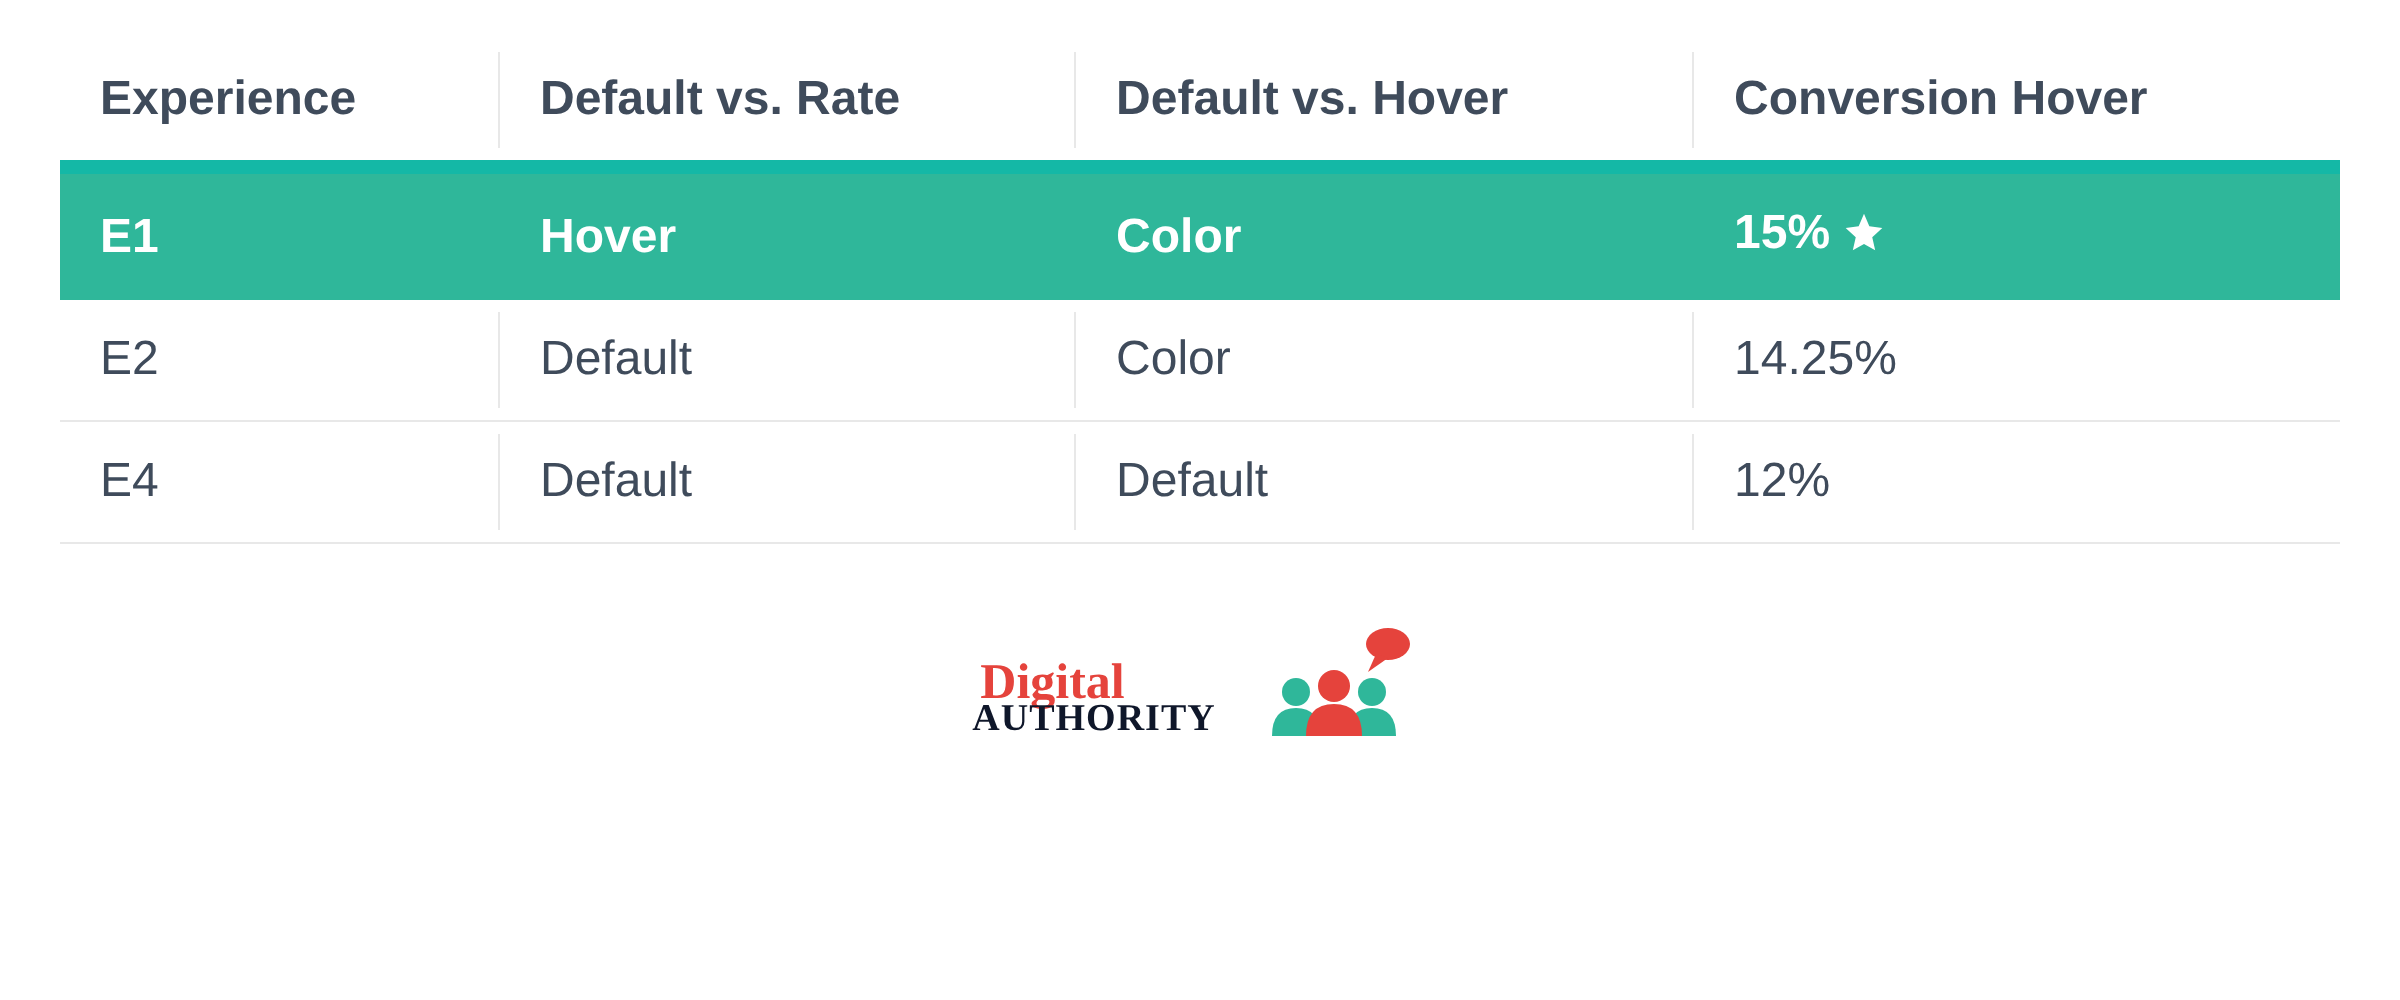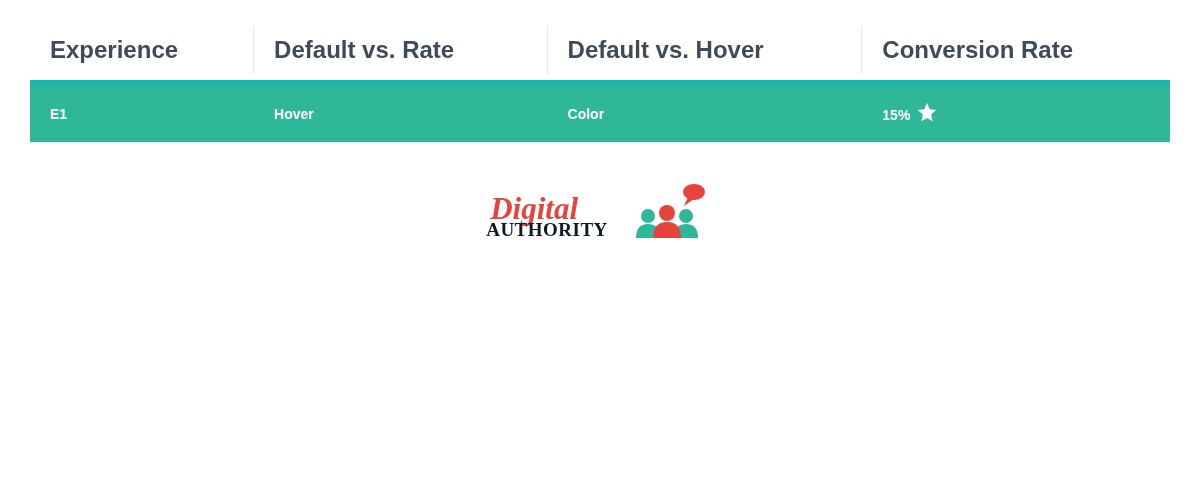--- a/index.html
+++ b/index.html
@@ -10,29 +10,29 @@
       height: 500px;
       padding: 20px 30px;
     }
     .table {
       width: 100%;
       border-collapse: collapse;
     }
     .table th, .table td {
       text-align: left;
       padding: 16px 20px;
-      font-size: 14px;
+      font-size: 24px;
       color: #3f4b5b;
       border-bottom: 1px solid #e8e8e8;
       position: relative;
     }
     .table th {
       font-weight: 700;
       font-size: 24px;
-      border-bottom: 5px solid #14b8a6;
+      border-bottom: 7px solid #14b8a6;
     }
     .table td {
       font-weight: 400;
     }
     .col-divider::after {
       content: "";
       position: absolute;
       right: 0;
       top: 6px;
       bottom: 6px;
@@ -61,22 +61,21 @@
     }
     .logo-text {
       font-family: Georgia, "Times New Roman", serif;
       font-weight: 700;
       line-height: 0.85;
       display: inline-block;
       text-align: left;
     }
     .logo-text .line1 {
       color: #e5433c;
-      font-size: 31px;
-      font-style: italic;
+      font-size: 25px;
       display: block;
       margin-left: 4px;
     }
     .logo-text .line2 {
       color: #0f172a;
       font-size: 19px;
       letter-spacing: 0.5px;
       display: block;
     }
     .logo-people {
@@ -87,31 +86,43 @@
   </style>
 </head>
 <body>
 
 <table class="table">
   <thead>
     <tr>
       <th class="col-divider">Experience</th>
       <th class="col-divider">Default vs. Rate</th>
       <th class="col-divider">Default vs. Hover</th>
-      <th>Conversion Rate</th>
+      <th>Conversion Hover</th>
     </tr>
   </thead>
   <tbody>
       <tr class="row-highlight">
         <td>E1</td>
         <td>Hover</td>
         <td>Color</td>
         <td>15%<span class="star-icon"><svg width="22" height="22" viewBox="0 0 24 24">
               <path fill="#fff" d="M12 2l2.9 6.9L22 9.8l-5.5 5 1.6 7.2L12 18.6 5.9 22l1.6-7.2L2 9.8l7.1-.9L12 2z"></path>
             </svg></span></td>
+      </tr>
+      <tr>
+        <td class="col-divider">E2</td>
+        <td class="col-divider">Default</td>
+        <td class="col-divider">Color</td>
+        <td>14.25%</td>
+      </tr>
+      <tr>
+        <td class="col-divider">E4</td>
+        <td class="col-divider">Default</td>
+        <td class="col-divider">Default</td>
+        <td>12%</td>
       </tr>
     </tbody>
 </table>
 
 <div class="logo-wrap">
   <div class="logo">
     <span class="logo-text">
       <span class="line1">Digital</span>
       <span class="line2">AUTHORITY</span>
     </span>

